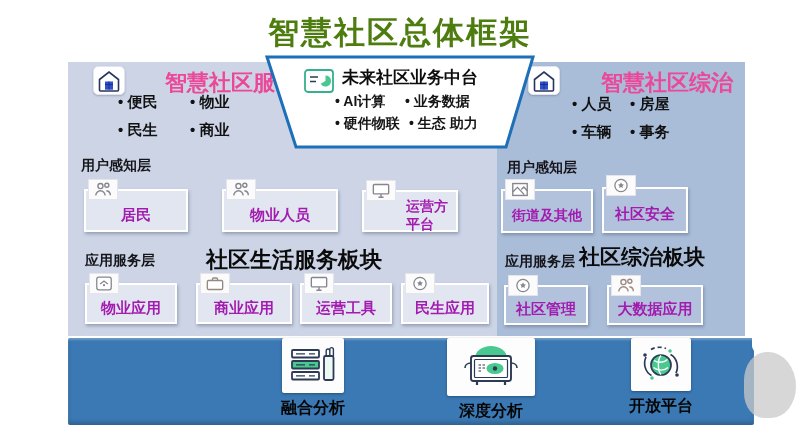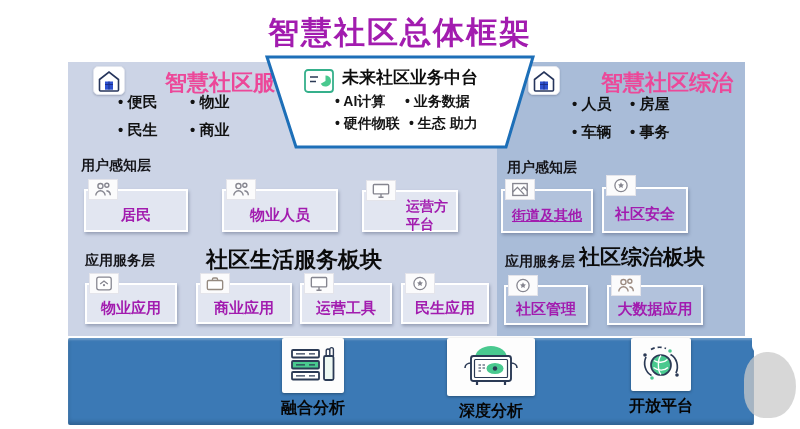--- a/index.html
+++ b/index.html
@@ -1,21 +1,21 @@
 <!DOCTYPE html>
 <html><head>
 <meta charset="utf-8">
 <style>
   * { margin:0; padding:0; box-sizing:border-box; }
   html,body { background:#fff; }
   body { font-family:"Liberation Sans","DejaVu Sans",sans-serif; }
   .stage { position:relative; width:800px; height:429px; background:#ffffff; overflow:hidden; }
 
   .page-title { position:absolute; top:12px; left:0; width:100%; text-align:center;
-    font-size:31px; font-weight:800; color:#a21caf; letter-spacing:2px; }
+    font-size:31px; font-weight:800; color:#4d7c0f; letter-spacing:2px; }
 
   .panel { position:absolute; }
   .panel-left  { left:68px;  top:62px; width:429px; height:274px; background:#ccd4e6; }
   .panel-right { left:497px; top:62px; width:248px; height:274px; background:#a9bcd8; }
   .bottom-bar  { left:68px;  top:338px; width:686px; height:87px; background:#3b79b5;
     border-radius:2px; box-shadow:inset 0 2px 2px rgba(255,255,255,.25), inset 0 -3px 4px rgba(0,0,0,.2); }
 
   
   .hdr-icon { position:absolute; width:32px; height:29px; background:#fff; border:1px solid #e2e5ee;
     border-radius:5px; display:flex; align-items:center; justify-content:center;
@@ -185,21 +185,21 @@
           <path d="M12 6.3l1.1 2.2 2.4.35-1.75 1.7.4 2.4L12 11.8l-2.15 1.15.4-2.4-1.75-1.7 2.4-.35z" fill="#85858f" stroke="none"></path>
         </svg>
       </span>
     <span>民生应用</span>
   </div>
 
   <div class="layer-label" style="left:507px; top:159px;">用户感知层</div>
   <div class="layer-label" style="left:505px; top:253px;">应用服务层</div>
   <div class="section-title" style="left:579px; top:243px; font-size:21px;">社区综治板块</div>
 
-  <div class="wbox dark" style="left:501px; top:189px; width:92px; height:44px; font-size:14px;text-decoration:underline;">
+  <div class="wbox dark" style="left:501px; top:189px; width:92px; height:44px; font-size:14px;">
     <span class="tab">
         <svg viewBox="0 0 24 20" fill="#fff" stroke="#85858f" stroke-width="1.6">
           <rect x="3.5" y="3" width="17" height="14"></rect>
           <path d="M3.5 13l5.5-5.5L17 16" fill="none"></path>
           <path d="M13.5 10l3-3 4 4.5" fill="none"></path>
         </svg>
       </span>
     <span>街道及其他</span>
   </div>
   <div class="wbox dark" style="left:602px; top:187px; width:86px; height:46px; font-size:15px;">

